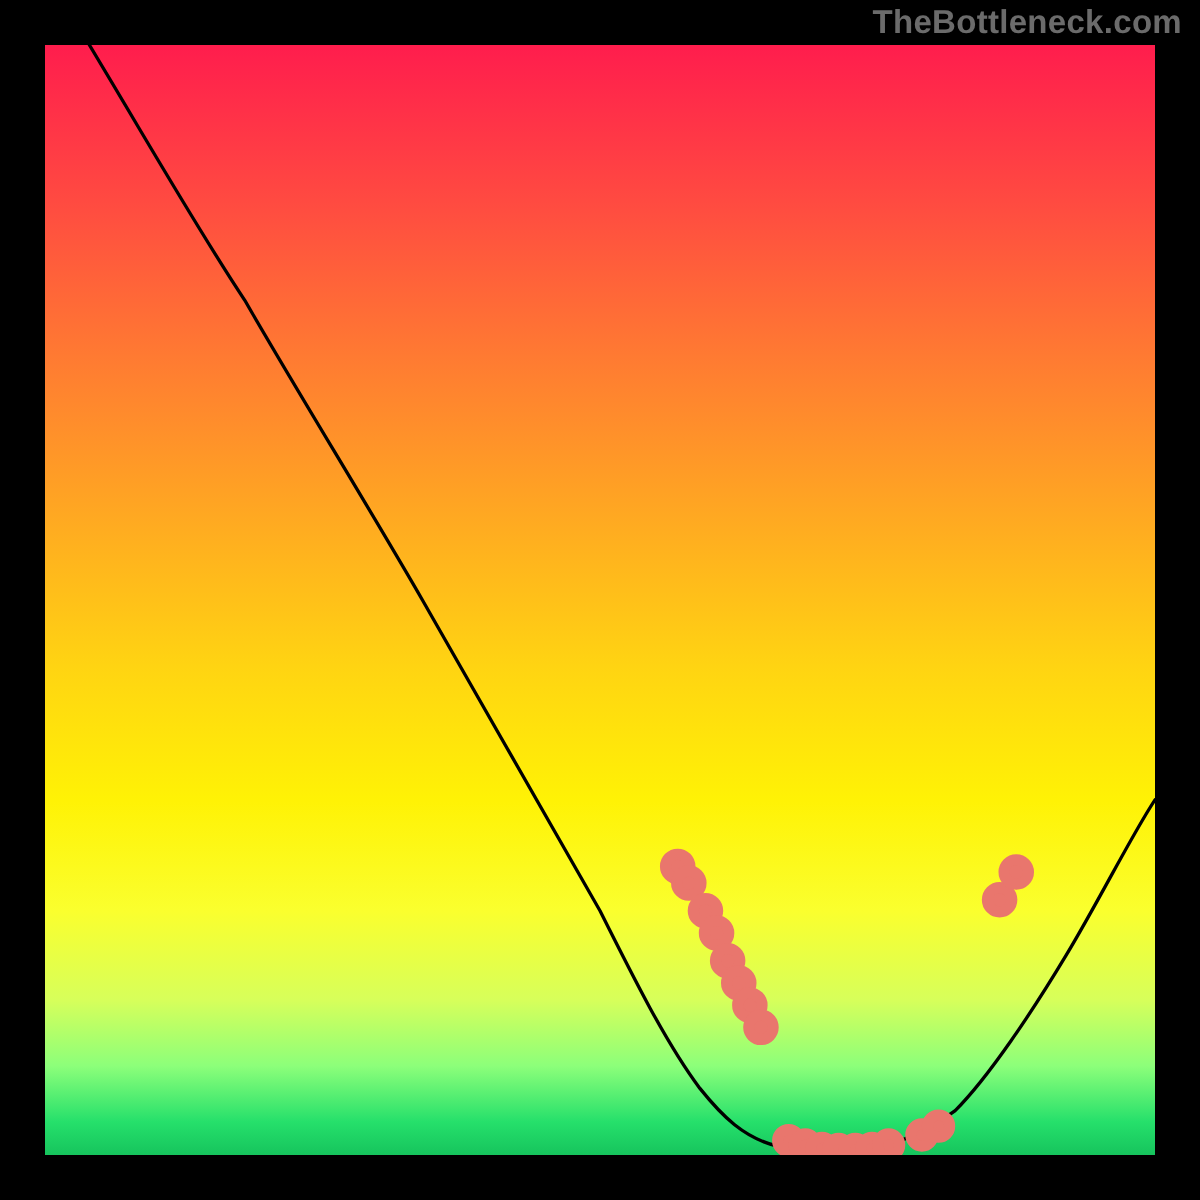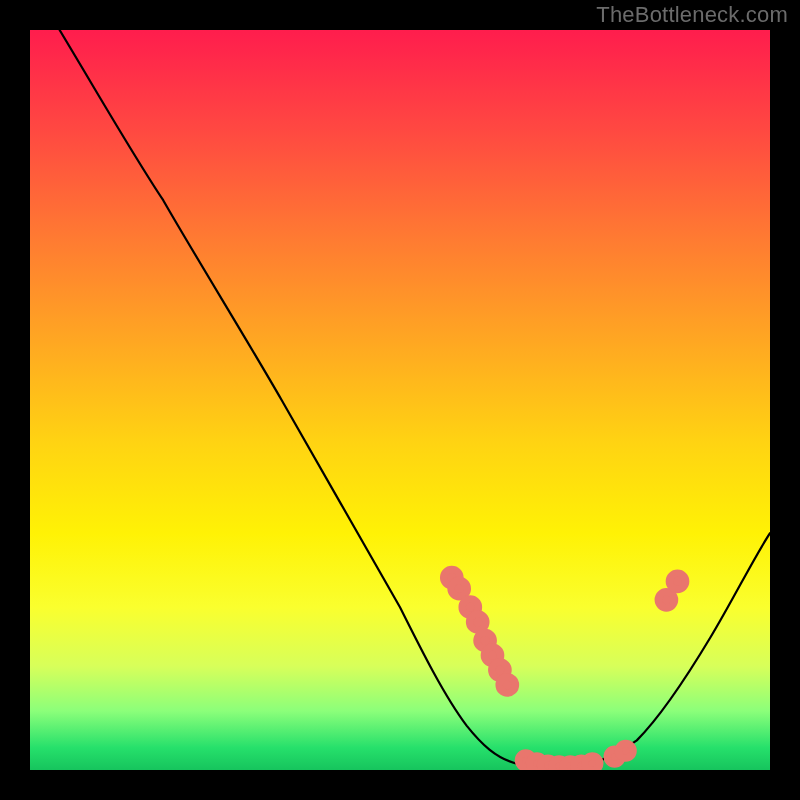--- a/index.html
+++ b/index.html
@@ -14,21 +14,21 @@
   .stage {
     position: relative;
     width: 800px;
     height: 800px;
   }
   .attribution {
     position: absolute;
     top: 2px;
     right: 12px;
     font-size: 22px;
-    font-weight: 400;
+    font-weight: 700;
     color: #6b6b6b;
     letter-spacing: 0.2px;
     z-index: 10;
     user-select: none;
   }
   
   .plot {
     position: absolute;
     left: 30px;
     top: 30px;

